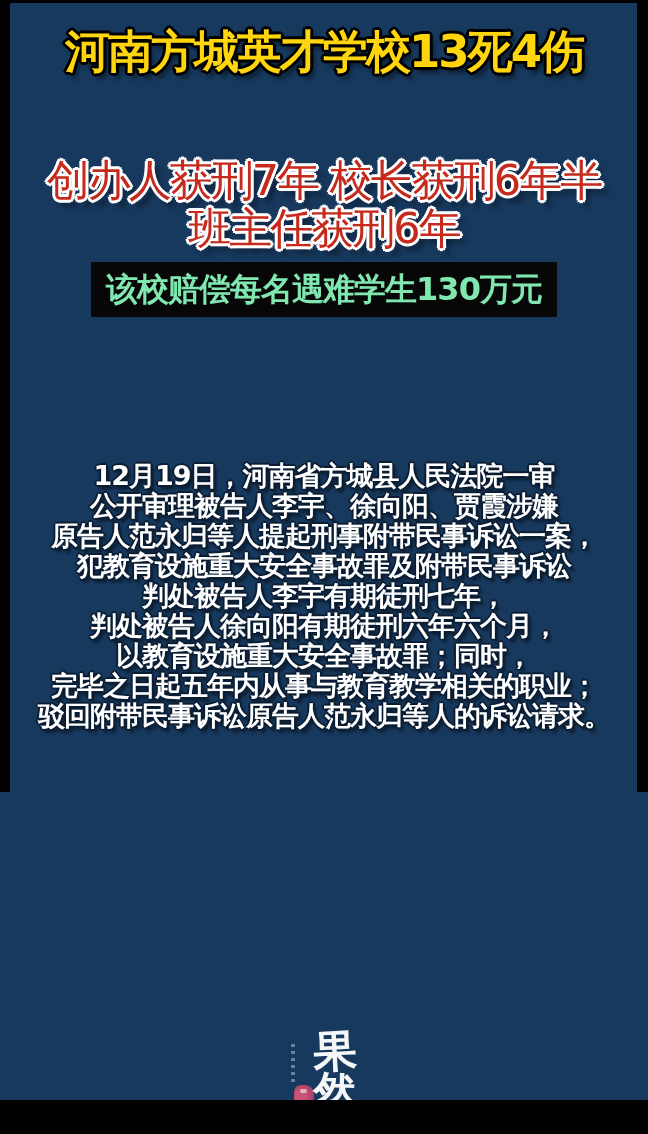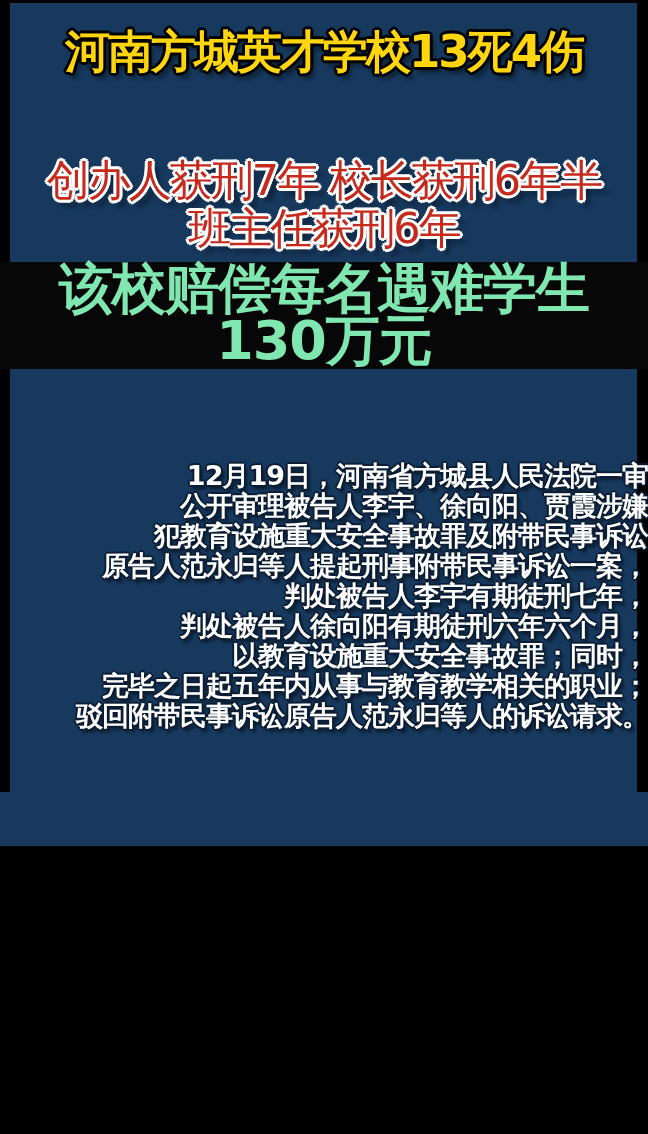--- a/index.html
+++ b/index.html
@@ -1,17 +1,17 @@
 <!DOCTYPE html>
 <html><head>
 <meta charset="utf-8">
 <style>
   html,body{margin:0;padding:0;background:#000;}
   .stage{
-    position:relative;width:648px;height:846px;overflow:hidden;
+    position:relative;width:648px;height:1100px;overflow:hidden;
     background:#17395e;
     font-family:"DejaVu Sans","Liberation Sans",sans-serif;
   }
   
   .lb-top{position:absolute;left:0;top:0;width:648px;height:3px;background:#000;}
   .lb-left{position:absolute;left:0;top:0;width:10px;height:792px;background:#000;}
   .lb-right{position:absolute;right:0;top:0;width:11px;height:792px;background:#000;}
 
   .centerblock{position:absolute;left:0;width:648px;text-align:center;}
 
@@ -25,29 +25,29 @@
   
   .subhead{top:156px;color:#c62a1d;font-size:43px;line-height:48px;font-weight:400;letter-spacing:-2px;
     text-shadow:
       3px 0 0 #fff,-3px 0 0 #fff,0 3px 0 #fff,0 -3px 0 #fff,
       2px 2px 0 #fff,-2px 2px 0 #fff,2px -2px 0 #fff,-2px -2px 0 #fff,
       6px 7px 5px rgba(0,0,0,.5);}
 
   
   .banner-wrap{top:262px;}
   .banner{display:inline-block;background:#070707;color:#7fe7af;
-    font-size:54px;line-height:52px;font-weight:900;letter-spacing:-1px;
+    font-size:32px;line-height:52px;font-weight:900;letter-spacing:-1px;
     padding:1px 15px 2px 15px;}
 
   
   .bodytext{top:461px;color:#ffffff;font-size:27px;line-height:30px;font-weight:700;letter-spacing:-1px;
     text-shadow:
       2px 0 0 #0b1d33,-2px 0 0 #0b1d33,0 2px 0 #0b1d33,0 -2px 0 #0b1d33,
       1px 1px 0 #0b1d33,-1px 1px 0 #0b1d33,1px -1px 0 #0b1d33,-1px -1px 0 #0b1d33,
-      3px 4px 3px rgba(0,0,0,.55); text-align: right;}
+      3px 4px 3px rgba(0,0,0,.55);}
 
   
   .logo{position:absolute;left:50%;top:1026px;width:110px;height:100px;transform:translateX(-50%);}
   .logo-char{position:absolute;left:42px;width:48px;color:#f4f6f8;font-size:44px;line-height:44px;
     font-weight:600;text-align:center;}
   .logo-char.c1{top:3px;transform:rotate(-3deg);}
   .logo-char.c2{top:45px;transform:rotate(2deg);}
   .logo-microtext{position:absolute;left:22px;top:18px;width:4px;height:42px;opacity:.55;
     background:repeating-linear-gradient(to bottom,#aebbcb 0 3px,transparent 3px 7px);}
   .logo-seal{position:absolute;left:25px;top:59px;width:20px;height:30px;
@@ -74,22 +74,22 @@
     <div>班主任获刑6年</div>
   </div>
 
   <div class="centerblock banner-wrap">
     <span class="banner">该校赔偿每名遇难学生130万元</span>
   </div>
 
   <div class="centerblock bodytext">
     <div>12月19日，河南省方城县人民法院一审</div>
     <div>公开审理被告人李宇、徐向阳、贾霞涉嫌</div>
+    <div>原告人范永归等人提起刑事附带民事诉讼一案，</div>
     <div>犯教育设施重大安全事故罪及附带民事诉讼</div>
-    <div>原告人范永归等人提起刑事附带民事诉讼一案，</div>
     <div>判处被告人李宇有期徒刑七年，</div>
     <div>判处被告人徐向阳有期徒刑六年六个月，</div>
     <div>以教育设施重大安全事故罪；同时，</div>
     <div>完毕之日起五年内从事与教育教学相关的职业；</div>
     <div>驳回附带民事诉讼原告人范永归等人的诉讼请求。</div>
   </div>
 
   <div class="logo">
     <div class="logo-microtext"></div>
     <div class="logo-seal"></div>

